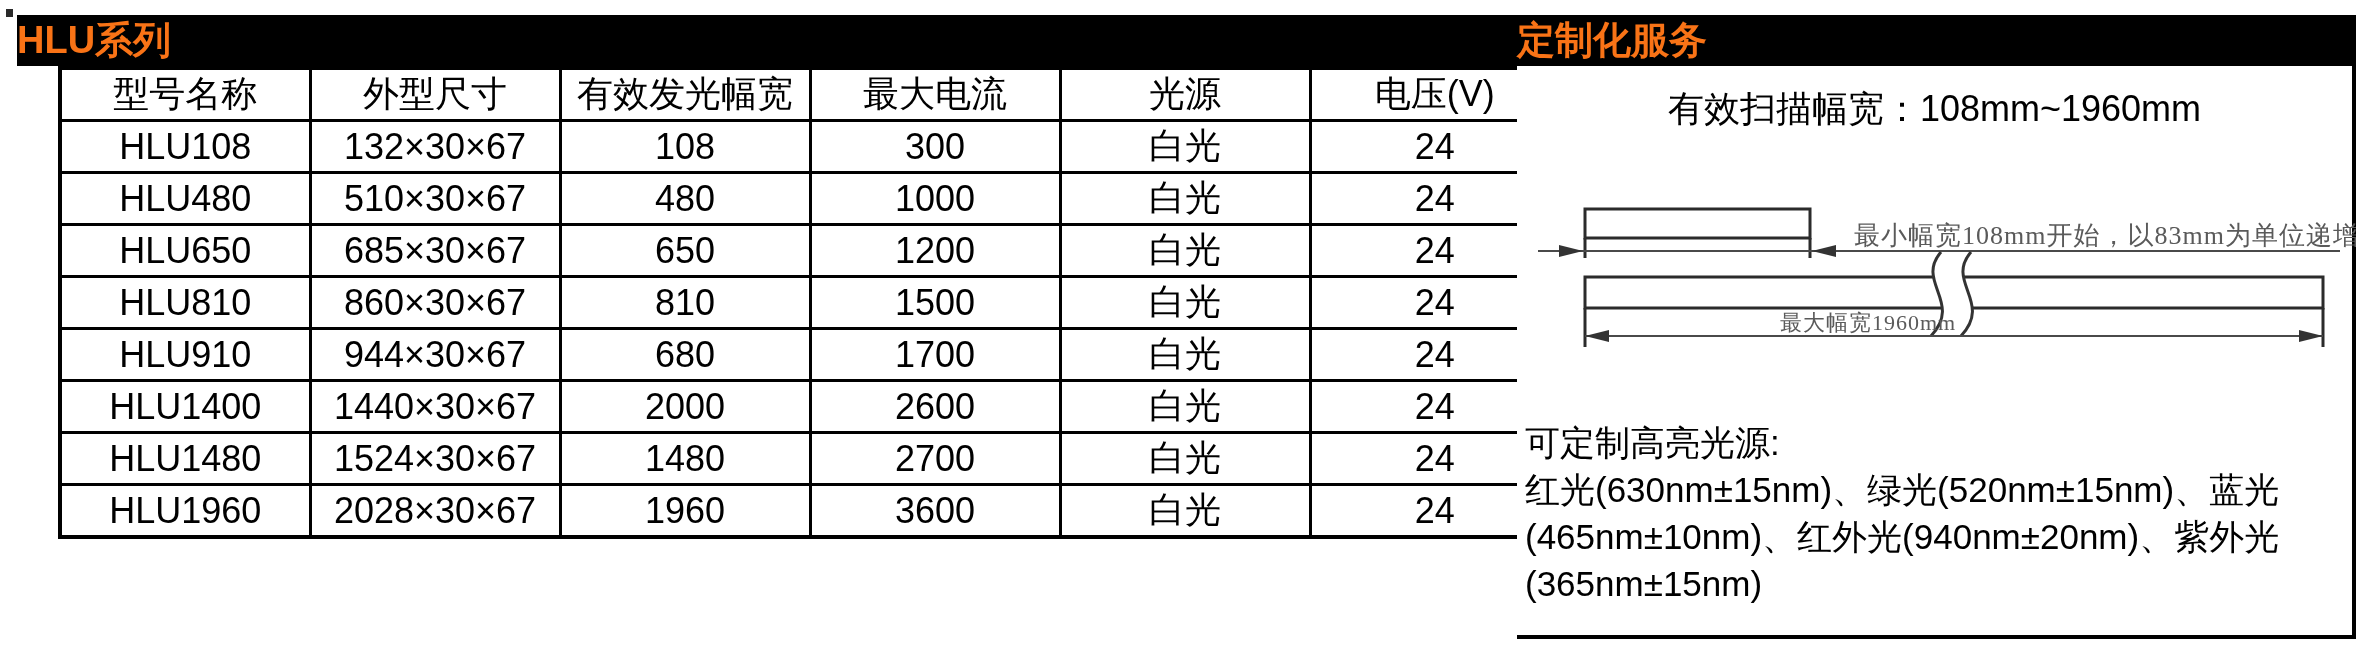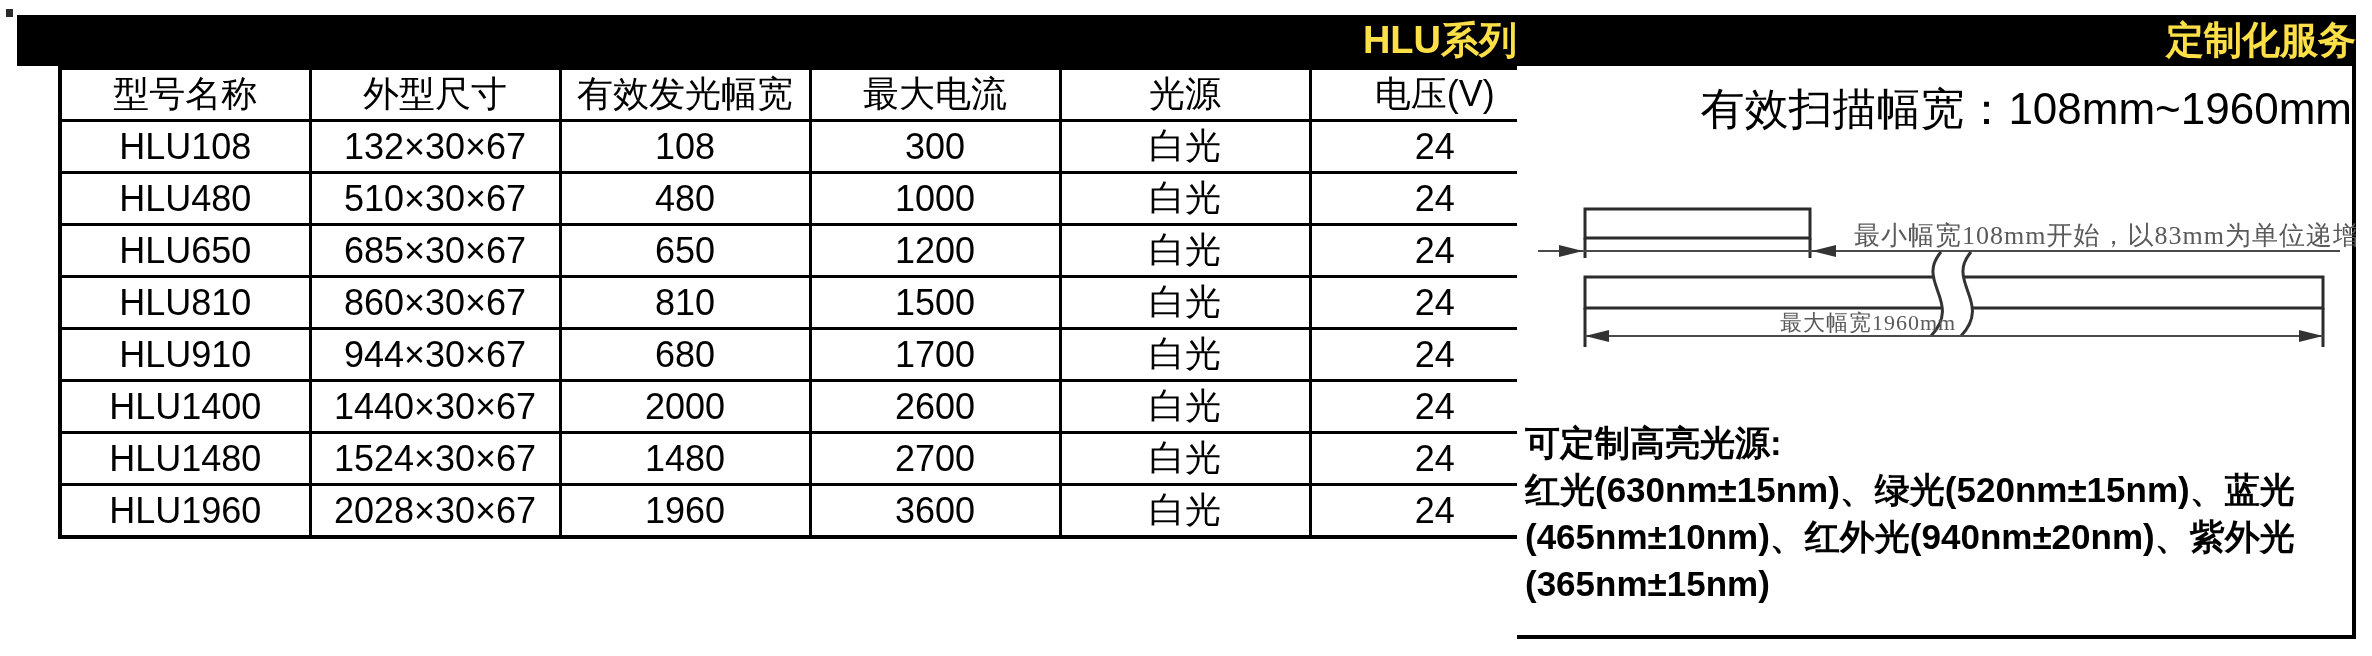--- a/index.html
+++ b/index.html
@@ -11,21 +11,21 @@
     color:#000;
     overflow:hidden;
   }
   
   .band{
     position:absolute;left:17px;top:15px;width:2339px;height:51px;
     background:#000;
   }
   .band-title{
     position:absolute;top:0;height:51px;line-height:51px;
-    color:#fde047;font-weight:bold;font-size:38px;text-align:right;
+    color:#f97316;font-weight:bold;font-size:38px;text-align:left;
   }
   .band-title.left{left:0;width:1500px;}
   .band-title.right{left:1500px;width:839px;}
   
   table.spec{
     position:absolute;left:17px;top:66px;
     width:1500px;
     border-collapse:collapse;table-layout:fixed;
     border:4px solid #000;
     margin-left:41px;
@@ -40,33 +40,33 @@
   }
   
   .panel{
     position:absolute;left:1517px;top:66px;width:839px;height:573px;
     border-right:4px solid #000;border-bottom:4px solid #000;
     box-sizing:border-box;
     background:#fff;
   }
   .scan-width{
     position:absolute;left:0;top:20px;width:100%;
-    text-align:right;font-size:44px;line-height:46px;
+    text-align:center;font-size:36px;line-height:46px;
   }
   .diagram-svg{position:absolute;left:0;top:120px;}
   .dim-label{
     font-family:"Liberation Serif", serif;
     fill:#5a5a5a;
     letter-spacing:1px;
   }
   .custom-light{
     position:absolute;left:8px;top:353px;width:828px;
     font-size:35px;line-height:47px;
   }
-  .custom-light .ln{white-space:nowrap;font-weight:bold;}
+  .custom-light .ln{white-space:nowrap;}
   .artifact{
     position:absolute;left:6px;top:9px;width:7px;height:8px;background:#2a2a2a;
   }
 </style>
 </head>
 <body>
 
 <div id="canvas">
 
   <div class="artifact"></div>

